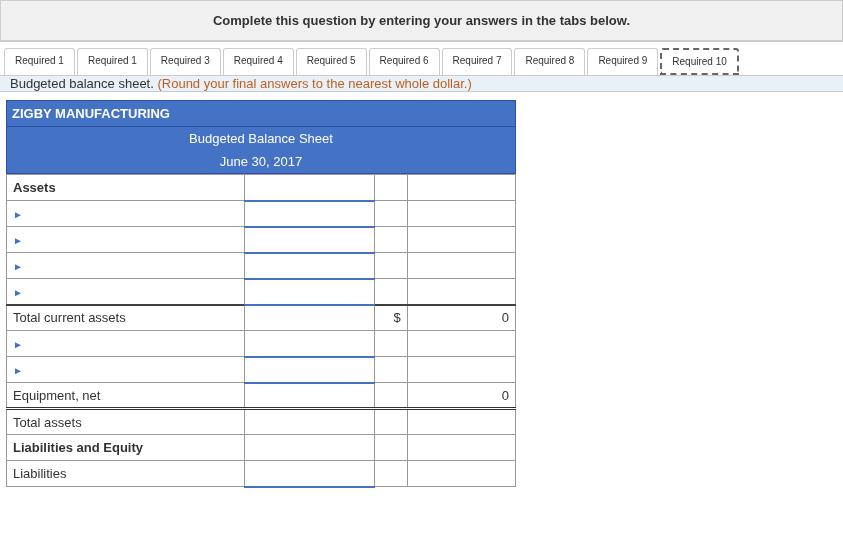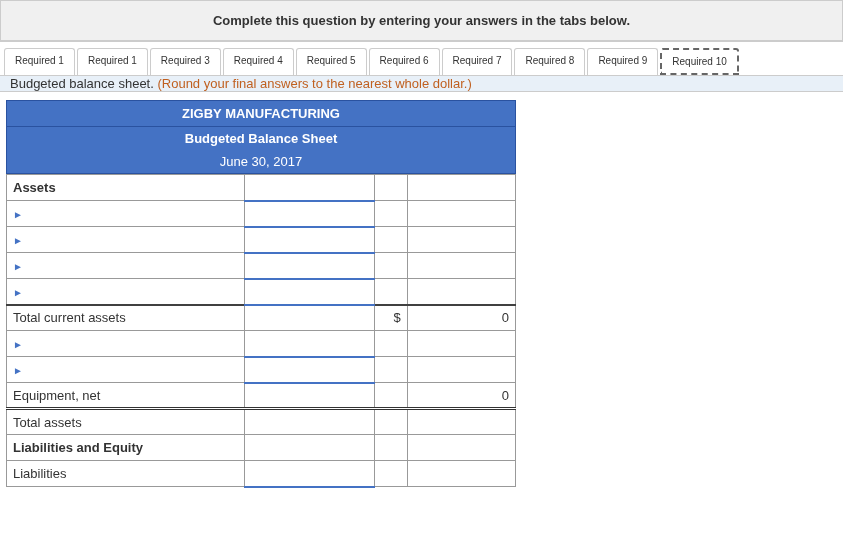--- a/index.html
+++ b/index.html
@@ -60,31 +60,31 @@
     }
 
     .table-section {
       margin: 8px 6px;
       width: 510px;
     }
 
     .table-header-company {
       background: #4472c4;
       color: #fff;
-      text-align: center;
+      text-align: left;
       font-weight: bold;
       padding: 5px;
       border: 1px solid #2a52a0;
     }
 
     .table-header-title {
       background: #4472c4;
       color: #fff;
       text-align: center;
-      font-weight: bold;
+      font-weight: normal;
       padding: 4px;
       border-left: 1px solid #2a52a0;
       border-right: 1px solid #2a52a0;
     }
 
     .table-header-date {
       background: #4472c4;
       color: #fff;
       text-align: center;
       font-style: normal;

